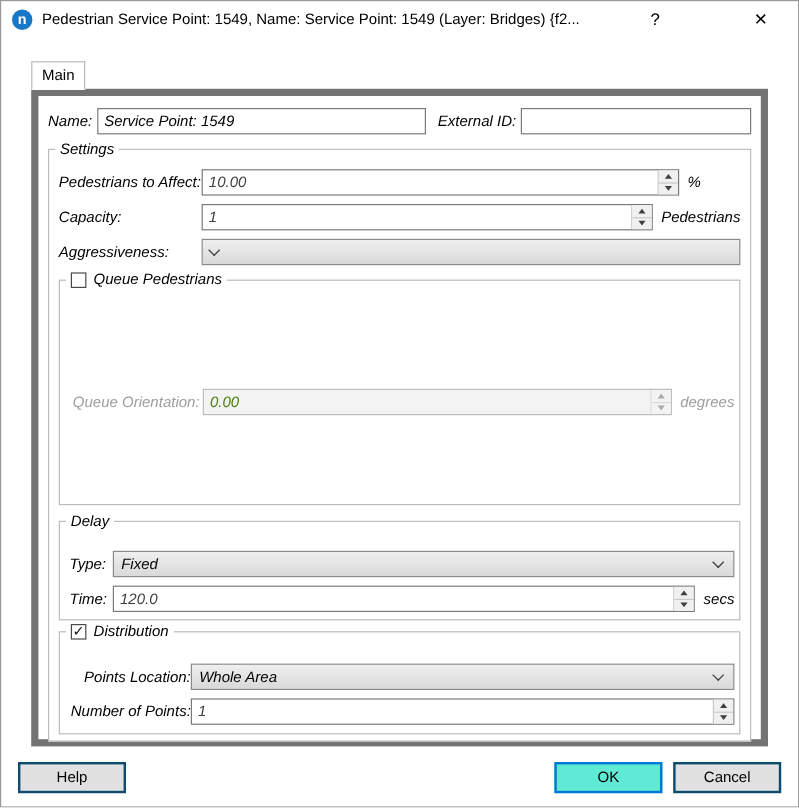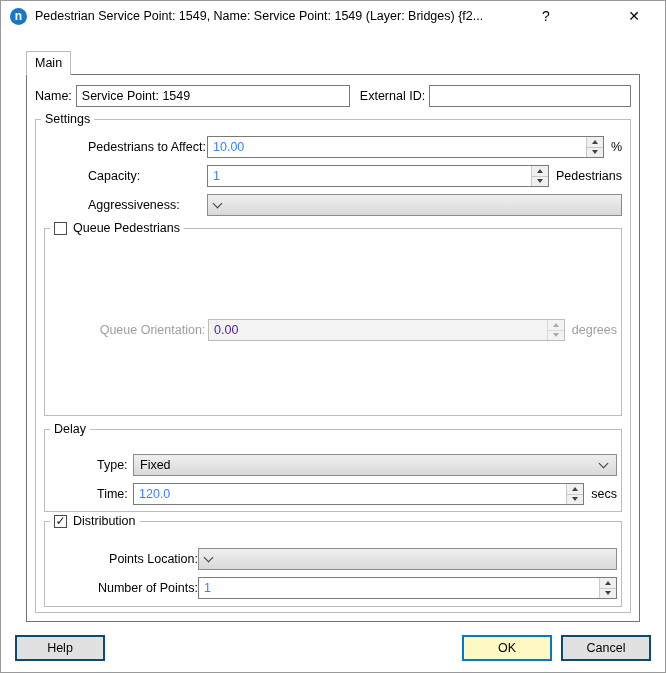--- a/index.html
+++ b/index.html
@@ -9,72 +9,72 @@
 
   .titlebar{height:30px;display:flex;align-items:center;padding-left:9px;}
   .app-icon{width:17px;height:17px;border-radius:50%;background:#1878c8;color:#fff;font-weight:bold;font-size:12px;display:flex;align-items:center;justify-content:center;margin-right:8px;flex:0 0 auto;}
   .title{flex:1;white-space:nowrap;overflow:hidden;}
   .tb-btn{height:30px;display:flex;align-items:center;justify-content:center;}
   .tb-help{width:34px;margin-right:54px;font-size:14px;}
   .tb-close{width:34px;margin-right:14px;font-size:14px;}
 
   .tabbar{margin:20px 0 0 25px;height:24px;display:flex;position:relative;z-index:2;}
   .tab{padding:0 8px;border:1px solid #b9b9b9;border-bottom:1px solid #fff;background:#fff;display:flex;align-items:center;}
-  .pane{margin:-1px 25px 0;border:1px solid #737373;height:548px;padding:10px 8px 0;background:#fff;position:relative;z-index:1;}
+  .pane{margin:-1px 25px 0;border:6px solid #737373;height:548px;padding:10px 8px 0;background:#fff;position:relative;z-index:1;font-style:italic;}
 
   .name-row{display:flex;align-items:center;height:22px;}
   .lab{margin-right:4px;white-space:nowrap;}
   .lab-ext{margin:0 4px 0 10px;}
   .ti{height:22px;border:1px solid #7a7a7a;padding:0 5px;font:inherit;background:#fff;}
   .name-input{width:274px;}
   .ext-input{flex:1;min-width:0;}
 
   .group{position:relative;border:1px solid #bcbcbc;background:#fff;}
   .gtitle{position:absolute;top:-9px;left:5px;background:#fff;padding:0 4px;display:flex;align-items:center;gap:6px;line-height:16px;white-space:nowrap;}
   .settings{margin-top:12px;height:494px;padding:16px 8px 0;}
   .queue{margin-top:12px;height:188px;padding:90px 4px 0 8px;}
   .delay{margin-top:13px;height:83px;padding:24px 4px 0 8px;}
   .distribution{margin-top:9px;height:86px;padding:26px 4px 0 8px;}
 
-  .frow{display:flex;align-items:center;height:22px;margin-bottom:7px;margin-left:44px;}
+  .frow{display:flex;align-items:center;height:22px;margin-bottom:7px;}
   .lbl{flex:0 0 auto;white-space:nowrap;}
   .w119{width:119px;}.w111{width:111px;text-align:center;}.w36{width:36px;}.w101{width:101px;text-align:right;}
   .w398{width:398px;}.w396{width:396px;}
   .flex1{flex:1;min-width:0;}
   .suffix{margin-left:7px;white-space:nowrap;}
 
   .spin{display:flex;height:22px;border:1px solid #7a7a7a;background:#fff;}
-  .spin input{flex:1;min-width:0;border:none;outline:none;padding:0 5px;font:inherit;background:transparent;color:#3b82f6;}
+  .spin input{flex:1;min-width:0;border:none;outline:none;padding:0 5px;font:inherit;background:transparent;color:#404040;}
   .spin-btns{width:17px;display:flex;flex-direction:column;border-left:1px solid #c9c9c9;flex:0 0 auto;}
   .sb{flex:1;display:flex;align-items:center;justify-content:center;background:#f0f0f0;}
   .sb + .sb{border-top:1px solid #c9c9c9;}
   .tri{width:0;height:0;}
   .tri.up{border-left:3px solid transparent;border-right:3px solid transparent;border-bottom:4px solid #404040;}
   .tri.down{border-left:3px solid transparent;border-right:3px solid transparent;border-top:4px solid #404040;}
 
   .combo{display:flex;align-items:center;height:22px;border:1px solid #8b8b8b;background:linear-gradient(#efefef,#d9d9d9);padding:0 9px 0 6px;}
   .combo-text{flex:1;overflow:hidden;white-space:nowrap;}
   .chev{width:7px;height:7px;border-right:1.5px solid #3c3c3c;border-bottom:1.5px solid #3c3c3c;transform:rotate(45deg);margin-top:-3px;flex:0 0 auto;}
 
   .checkbox{width:13px;height:13px;border:1px solid #4a4a4a;background:#fff;display:inline-flex;align-items:center;justify-content:center;flex:0 0 auto;}
   .check{font-size:12px;line-height:1;font-weight:bold;color:#111;}
 
   .disabled .lbl,.disabled .suffix{color:#9e9e9e;}
   .spin.dis{border-color:#bdbdbd;background:#f3f3f3;}
-  .spin.dis input{color:#4c1d95;}
+  .spin.dis input{color:#4d7c0f;}
   .spin.dis .spin-btns{border-left-color:#d9d9d9;}
   .spin.dis .sb{background:#f3f3f3;}
   .spin.dis .sb + .sb{border-top-color:#d9d9d9;}
   .spin.dis .tri.up{border-bottom-color:#ababab;}
   .spin.dis .tri.down{border-top-color:#ababab;}
 
   .buttonrow{display:flex;margin:13px 14px 0;gap:9px;}
   .spacer{flex:1;}
   .btn{width:90px;height:26px;background:#e1e1e1;border:2px solid #0c4a6e;font:inherit;}
-  .btn.default{background:#fef9c3;border:2px solid #0078d7;}
+  .btn.default{background:#5eead4;border:2px solid #0078d7;}
 </style>
 </head>
 <body>
 
 <div class="dialog">
 
   <div class="titlebar">
     <span class="app-icon">n</span>
     <span class="title">Pedestrian Service Point: 1549, Name: Service Point: 1549 (Layer: Bridges) {f2...</span>
     <div class="tb-btn tb-help">?</div>
@@ -193,20 +193,21 @@
       <div class="group distribution">
         <div class="gtitle">
           <span class="checkbox">
             <span class="check">✓</span>
           </span>
           <span>Distribution</span>
         </div>
         <div class="frow">
           <span class="lbl w101">Points Location:</span>
           <div class="combo flex1">
+            <span class="combo-text">Whole Area</span>
             <span class="chev"></span>
           </div>
         </div>
         <div class="frow">
           <span class="lbl w101">Number of Points:</span>
           <div class="spin flex1">
             <input value="1" style="">
             <div class="spin-btns">
               <div class="sb">
                   <i class="tri up"></i>

